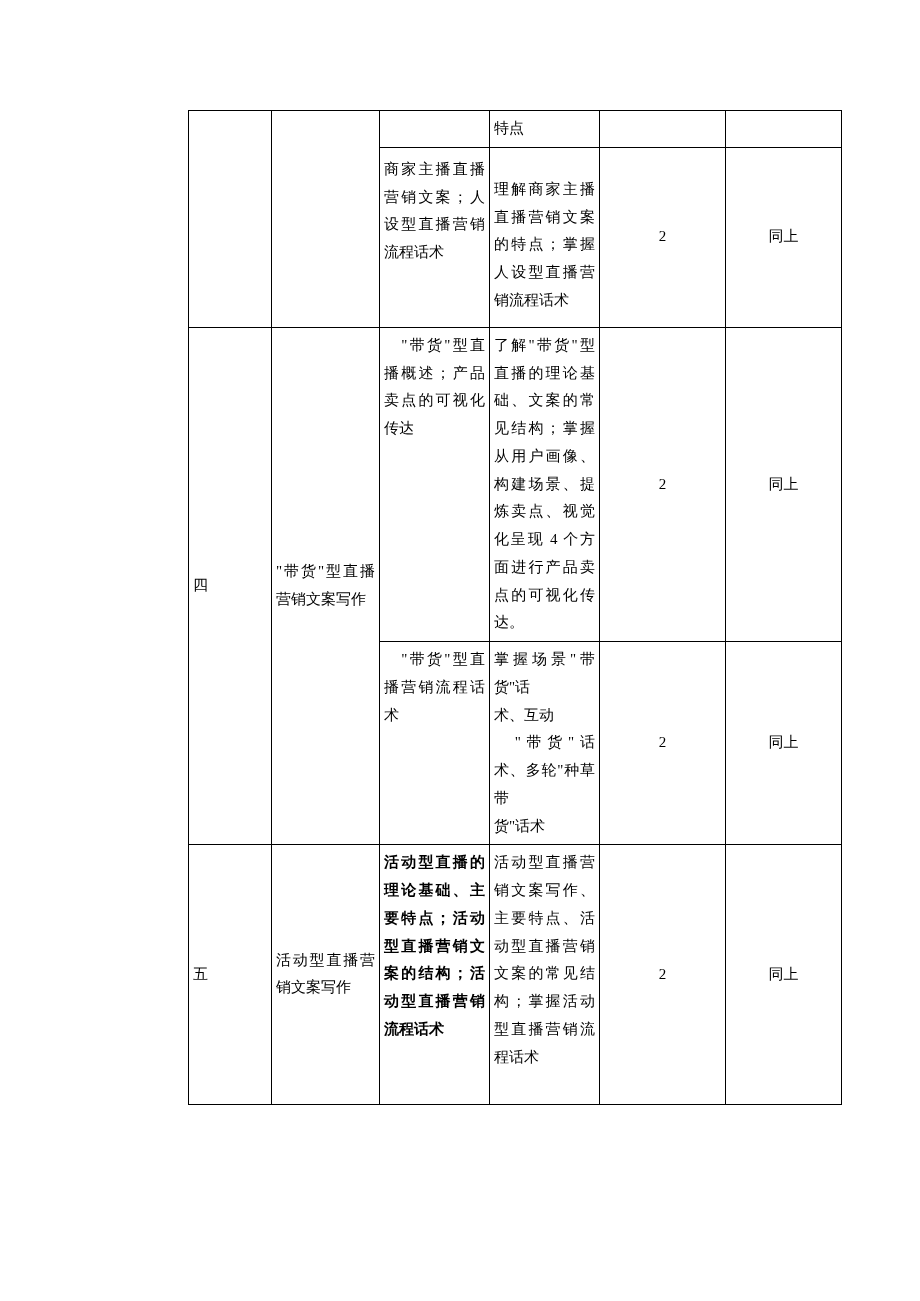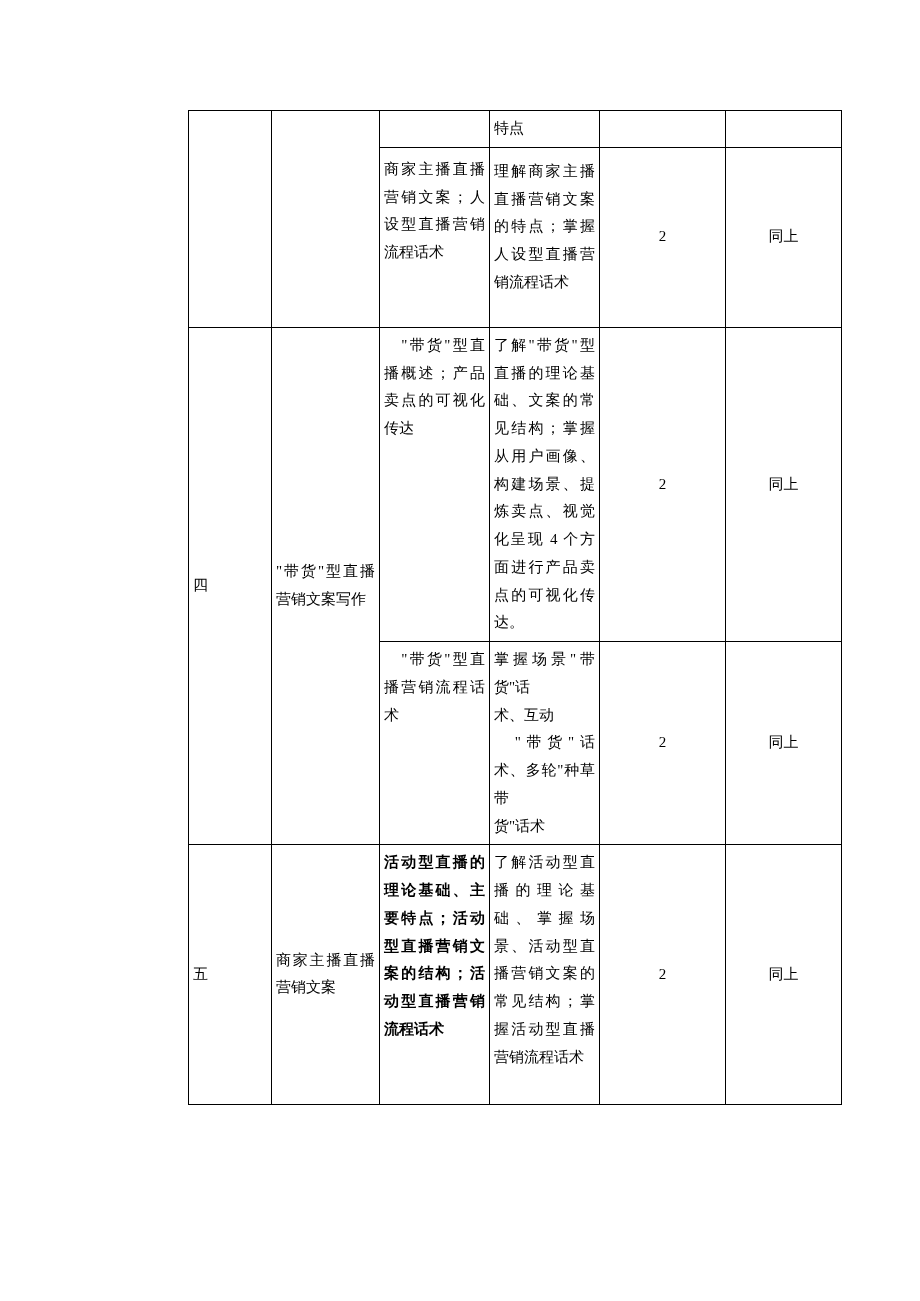--- a/index.html
+++ b/index.html
@@ -60,21 +60,21 @@
       <td rowspan="2"></td>
       <td rowspan="2"></td>
       <td class="vtop"></td>
       <td class="vtop">特点</td>
       <td></td>
       <td></td>
     </tr>
 
     <tr>
       <td class="vtop" style="padding-top:8px; padding-bottom:60px;">商家主播直播营销文案；人设型直播营销流程话术</td>
-      <td class="vtop" style="padding-top:10px;">理解商家主播直播营销文案的特点；掌握人设型直播营销流程话术</td>
+      <td class="vtop" style="padding-top:28px;">理解商家主播直播营销文案的特点；掌握人设型直播营销流程话术</td>
       <td class="center">2</td>
       <td class="center">同上</td>
     </tr>
 
     <tr>
       <td rowspan="2">四</td>
       <td rowspan="2">"带货"型直播营销文案写作</td>
       <td class="vtop" style="padding-bottom:40px;">　"带货"型直播概述；产品卖点的可视化传达</td>
       <td class="vtop">了解"带货"型直播的理论基础、文案的常见结构；掌握从用户画像、构建场景、提炼卖点、视觉化呈现 4 个方面进行产品卖点的可视化传达。</td>
       <td class="center">2</td>
@@ -85,22 +85,22 @@
       <td class="vtop" style="white-space: pre-line;">掌握场景"带　货"话
 术、互动
 　"带货"话术、多轮"种草带
 货"话术</td>
       <td class="center">2</td>
       <td class="center">同上</td>
     </tr>
 
     <tr>
       <td>五</td>
-      <td>商家主播直播营销文案</td>
+      <td>活动型直播营销文案写作</td>
       <td class="vtop" style="padding-bottom:60px;font-weight:bold;">活动型直播的理论基础、主要特点；活动型直播营销文案的结构；活动型直播营销流程话术</td>
-      <td class="vtop">了解活动型直播的理论基础、掌握场景、活动型直播营销文案的常见结构；掌握活动型直播营销流程话术</td>
+      <td class="vtop">活动型直播营销文案写作、主要特点、活动型直播营销文案的常见结构；掌握活动型直播营销流程话术</td>
       <td class="center">2</td>
       <td class="center">同上</td>
     </tr>
 
   </tbody>
     </table>
 </div>
 
 </body></html>

